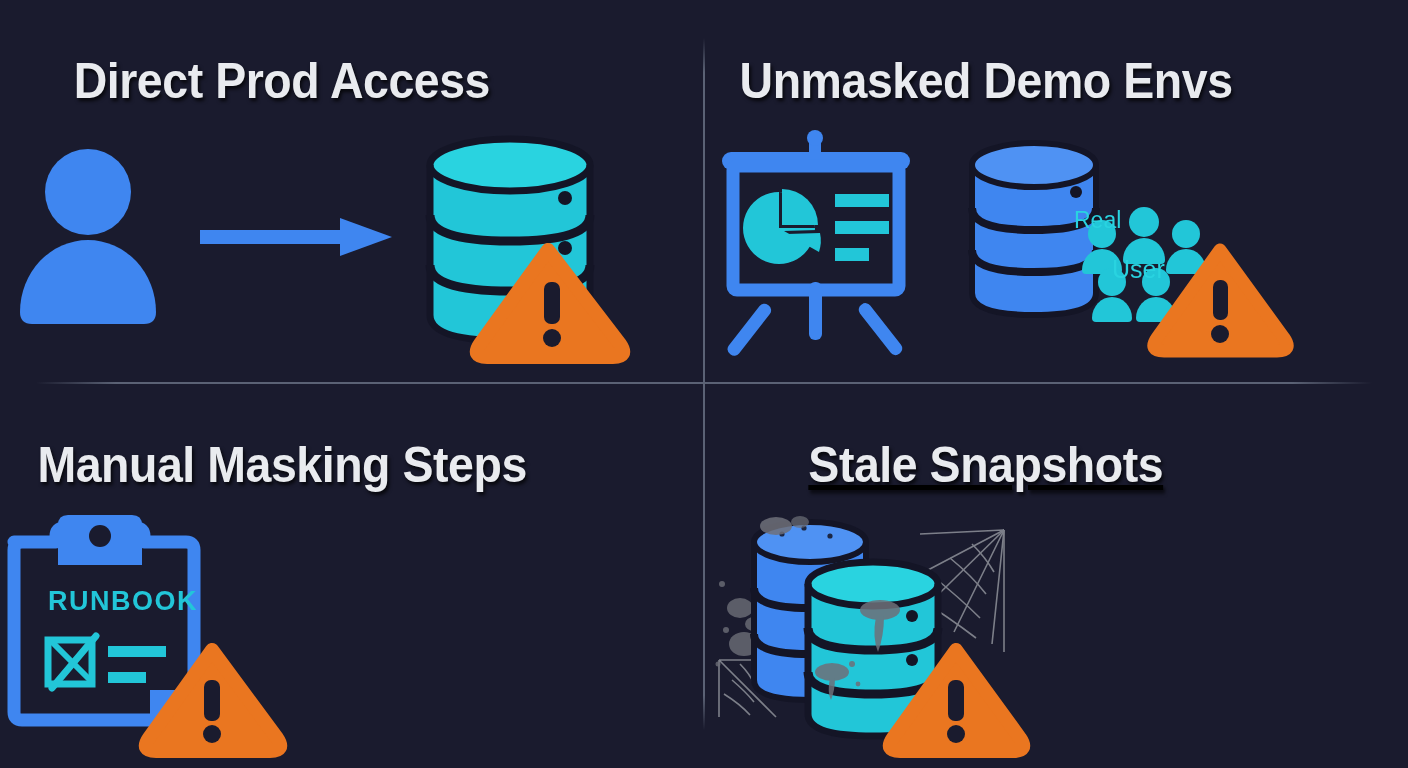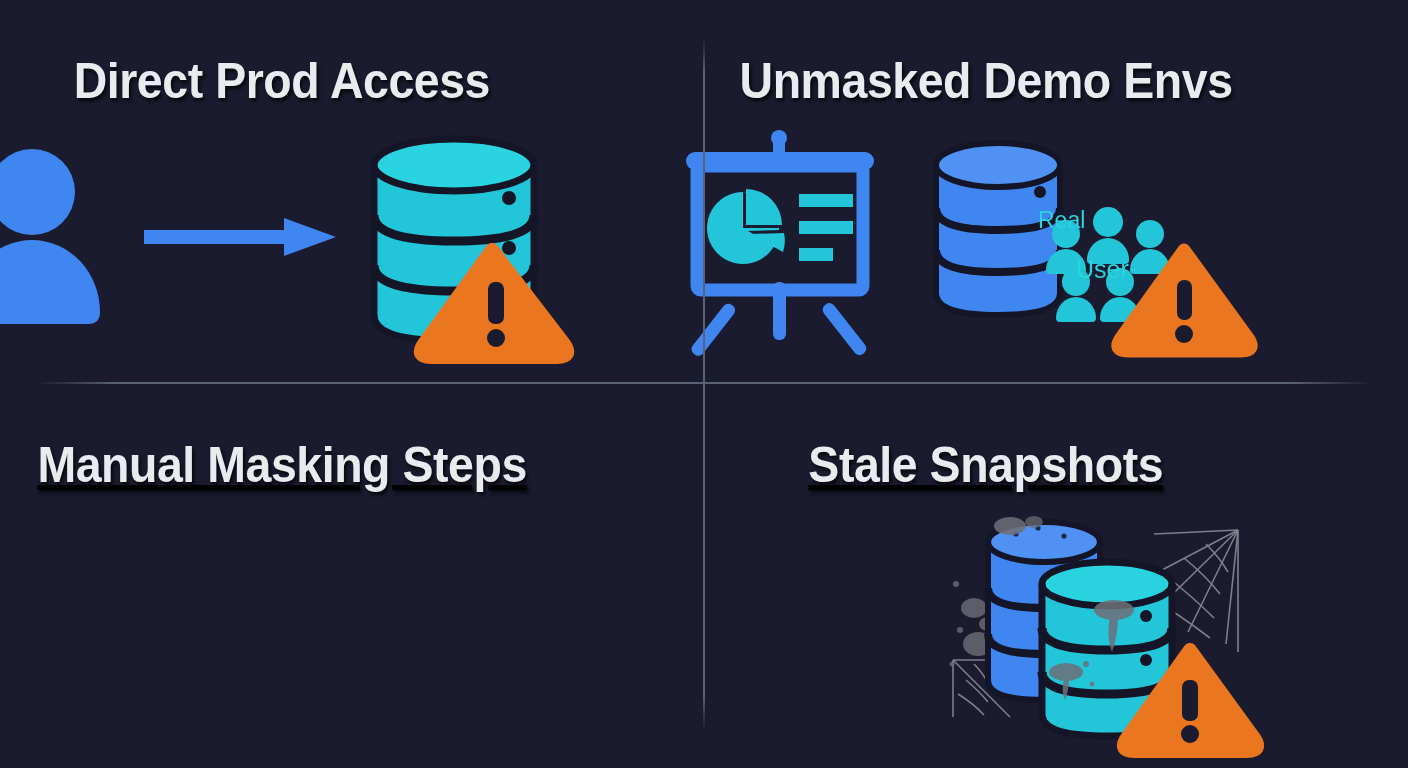--- a/index.html
+++ b/index.html
@@ -23,41 +23,41 @@
   .quadrant {
     position: absolute;
     width: 564px;
     height: 384px;
     display: flex;
     flex-direction: column;
     align-items: center;
   }
   #q-tl { left: 0;   top: 0; }
   #q-tr { left: 704px; top: 0; border-radius: 20px; }
-  #q-bl { left: 0;   top: 384px; text-decoration: underline; }
+  #q-bl { left: 0;   top: 384px; }
   #q-br { left: 704px; top: 384px; text-decoration: underline; }
 
   .q-title {
     margin-top: 56px;
     font-family: "Liberation Sans", sans-serif;
     font-size: 50px;
     font-weight: 600;
     letter-spacing: -0.5px;
     color: #e9ebef;
     text-shadow: 2px 3px 4px rgba(0,0,0,0.75);
     white-space: nowrap;
     line-height: 1;
     transform: scaleX(0.93);
   }
   .q-art {
     flex: 1;
     width: 100%;
     display: flex;
     align-items: center;
-    justify-content: flex-end;
+    justify-content: flex-start;
   }
   .divider-h, .divider-v {
     position: absolute;
     background: linear-gradient(90deg, rgba(90,97,115,0) 0%, #5b6275 6%, #5b6275 94%, rgba(90,97,115,0) 100%);
   }
   .divider-h {
     left: 36px;
     top: 382px;
     width: 1336px;
     height: 2px;
@@ -171,20 +171,50 @@
           <path d="M516 120 L580 208 q9 13 -7 13 H460 q-16 0 -7 -13 Z" fill="#ea7620" stroke="#ea7620" stroke-width="13" stroke-linejoin="round"></path>
           <rect x="509" y="150" width="15" height="40" rx="7" fill="#1a1b2e"></rect>
           <circle cx="516" cy="204" r="9" fill="#1a1b2e"></circle>
         </g>
       </svg>
     </div>
   </section>
 
   <section class="quadrant" id="q-bl">
     <h2 class="q-title">Manual Masking Steps</h2>
+    <div class="q-art">
+      <svg width="300" height="235" viewBox="0 0 300 235">
+
+        <g>
+          <path d="M14 30 h42 v-6 q0 -8 8 -8 h72 q8 0 8 8 v6 h42 q8 0 8 8 v162 q0 8 -8 8 H22 q-8 0 -8 -8 V38 q0 -8 8 -8 Z" fill="none" stroke="#3f86f0" stroke-width="13" stroke-linejoin="round"></path>
+          <path d="M68 3 h64 q10 0 10 10 v40 H58 V13 q0 -10 10 -10 Z" fill="#3f86f0"></path>
+          <circle cx="100" cy="24" r="11" fill="#1a1b2e"></circle>
+          <path d="M150 178 h58 v30 q0 8 -8 8 h-50 Z" fill="#3f86f0"></path>
+        </g>
+
+        <text x="48" y="98" font-family="Liberation Sans, sans-serif" font-size="27" letter-spacing="1.5" font-weight="600" fill="#22c6d8">RUNBOOK</text>
+
+        <g>
+          <rect x="48" y="128" width="44" height="44" fill="none" stroke="#22c6d8" stroke-width="7"></rect>
+          <path d="M52 176 L96 124" stroke="#22c6d8" stroke-width="7" stroke-linecap="round"></path>
+          <path d="M52 130 L92 170" stroke="#22c6d8" stroke-width="6" stroke-linecap="round"></path>
+        </g>
+
+        <g>
+          <rect x="108" y="134" width="58" height="11" fill="#22c6d8"></rect>
+          <rect x="108" y="160" width="38" height="11" fill="#22c6d8"></rect>
+        </g>
+
+        <g>
+          <path d="M212 138 L277 226 q9 13 -7 13 H156 q-16 0 -7 -13 Z" fill="#ea7620" stroke="#ea7620" stroke-width="14" stroke-linejoin="round"></path>
+          <rect x="204" y="168" width="16" height="41" rx="7" fill="#1a1b2e"></rect>
+          <circle cx="212" cy="222" r="9" fill="#1a1b2e"></circle>
+        </g>
+      </svg>
+    </div>
   </section>
 
   <section class="quadrant" id="q-br">
     <h2 class="q-title">Stale Snapshots</h2>
     <div class="q-art">
       <svg width="330" height="235" viewBox="0 0 330 235">
 
         <g fill="none" stroke="#8e9199" stroke-width="1.6" opacity="0.85">
           <path d="M300 18 L196 120"></path>
           <path d="M300 18 L300 140"></path>

